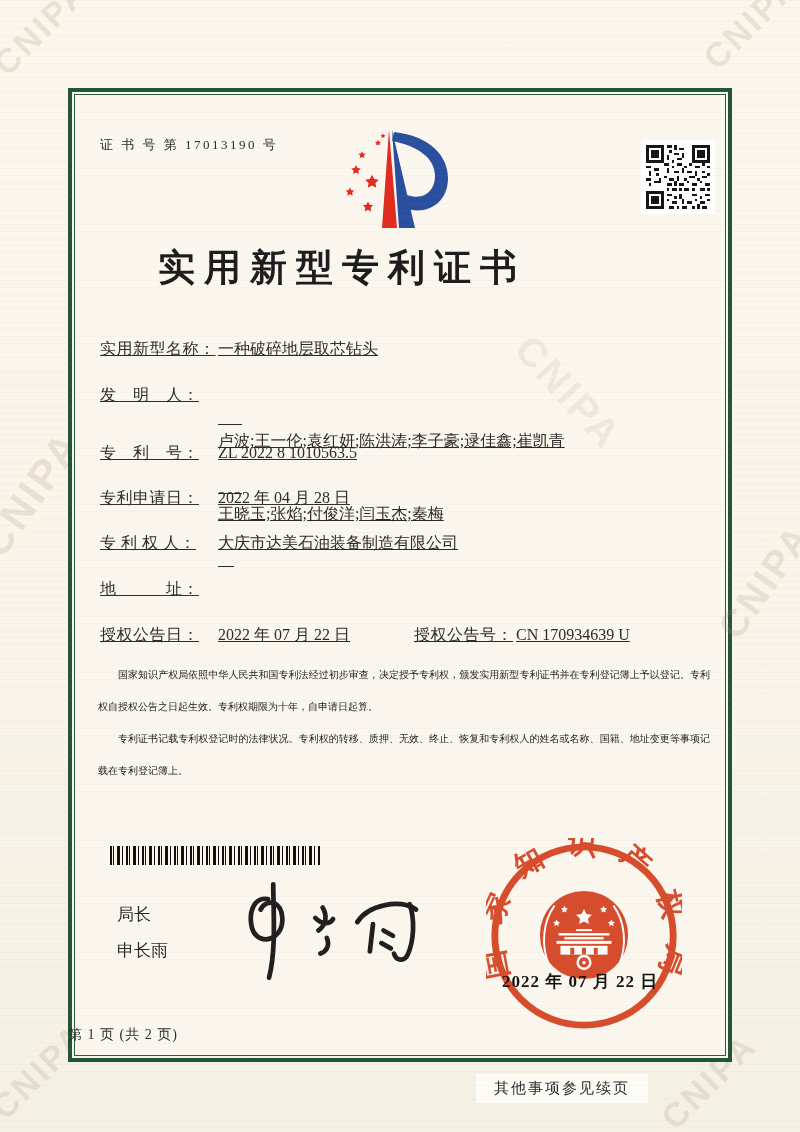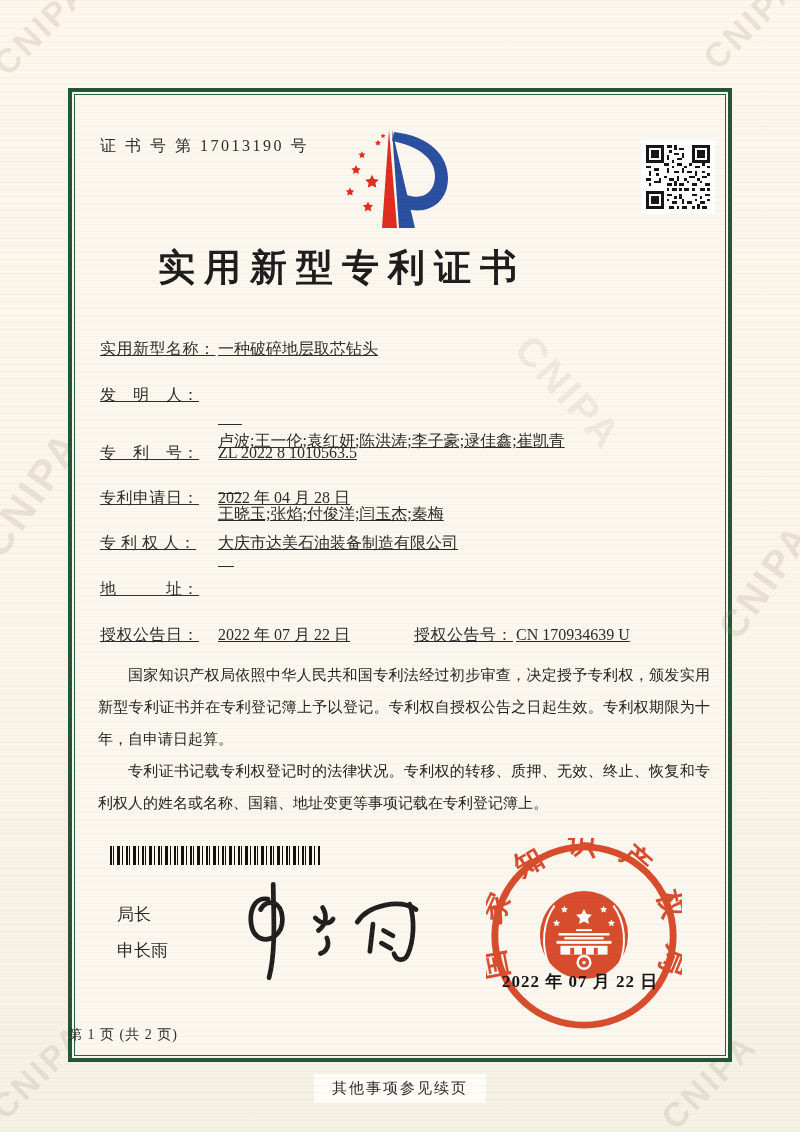--- a/index.html
+++ b/index.html
@@ -16,45 +16,45 @@
   .wm{
     position:absolute;font-family:"Liberation Sans","DejaVu Sans",sans-serif;
     font-weight:700;color:rgba(166,143,114,0.20);letter-spacing:3px;z-index:1;
     white-space:nowrap;user-select:none;
   }
   .frame{
     position:absolute;left:68px;top:88px;width:664px;height:974px;box-sizing:border-box;
     border:4px solid #235539;background:#fcf7ee;z-index:2;
   }
   .frame-inner{position:absolute;inset:2px;border:1px solid #2a5c40;}
-  .certno{position:absolute;left:100px;top:136px;font-size:16px;letter-spacing:2.5px;z-index:10;}
+  .certno{position:absolute;left:100px;top:136px;font-size:13px;letter-spacing:2.5px;z-index:10;}
   .logo{position:absolute;left:332px;top:124px;z-index:10;}
   .qr{position:absolute;left:641px;top:140px;z-index:10;}
   .title{
     position:absolute;left:68px;top:243px;width:548px;text-align:center;z-index:10;
     font-size:37px;font-weight:700;letter-spacing:9px;color:#1c1c1c;
   }
   .row{position:absolute;left:100px;width:612px;display:flex;font-size:16px;line-height:23px;z-index:10;text-decoration:underline;}
   .row .lbl{flex:0 0 118px;white-space:pre;letter-spacing:.5px;}
   .row .val{white-space:pre-wrap;}
   .grantrow .lbl2{margin-left:64px;flex:0 0 102px;white-space:pre;}
   .paras{position:absolute;left:98px;top:659px;width:612px;z-index:10;
-    font-size:15px;line-height:32px;text-align:justify;color:#222;}
+    font-size:10px;line-height:32px;text-align:justify;color:#222;}
   .paras p{margin:0;text-indent:2em;}
   .barcode{position:absolute;left:110px;top:846px;width:211px;height:19px;z-index:10;
     background:repeating-linear-gradient(90deg,#101010 0 2px,rgba(0,0,0,0) 2px 3px,#101010 3px 4px,rgba(0,0,0,0) 4px 7px,#101010 7px 10px,rgba(0,0,0,0) 10px 12px,#101010 12px 13px,rgba(0,0,0,0) 13px 16px);}
   .signer-title{position:absolute;left:117px;top:903px;font-size:17px;z-index:10;}
   .signer-name{position:absolute;left:117px;top:939px;font-size:17px;z-index:10;}
   .signature{position:absolute;left:226px;top:878px;z-index:10;}
   .seal{position:absolute;left:486px;top:838px;z-index:11;}
   .seal-date{position:absolute;left:502px;top:970px;z-index:12;font-size:17px;font-weight:600;
     color:#141414;letter-spacing:1px;white-space:nowrap;}
   .pageno{position:absolute;left:68px;top:1026px;width:664px;text-align:left;font-size:14px;
     letter-spacing:1px;z-index:10;}
-  .contnote{position:absolute;left:0;top:1074px;width:800px;text-align:center;z-index:10;font-family:Liberation Mono, monospace;}
+  .contnote{position:absolute;left:0;top:1074px;width:648px;text-align:right;z-index:10;font-family:Liberation Mono, monospace;}
   .contnote span{display:inline-block;background:#fefcf6;padding:5px 18px;font-size:15px;letter-spacing:2px;}
   svg text{font-family:"Liberation Serif","DejaVu Serif",serif;}
 </style>
 </head>
 <body>
 
 <div class="page">
 
   <svg width="0" height="0" style="position:absolute">
     <defs>

